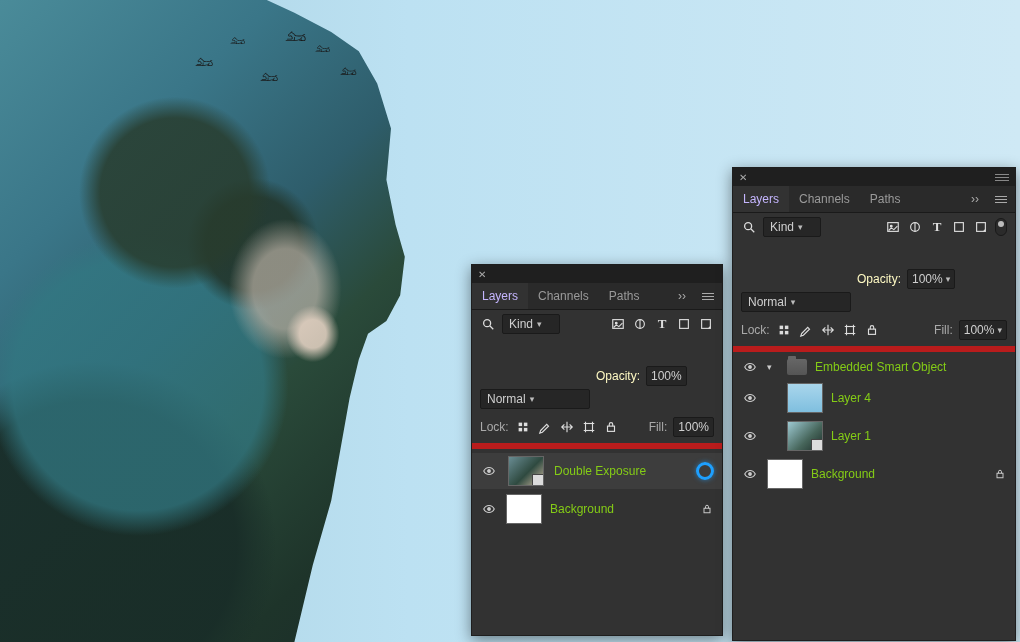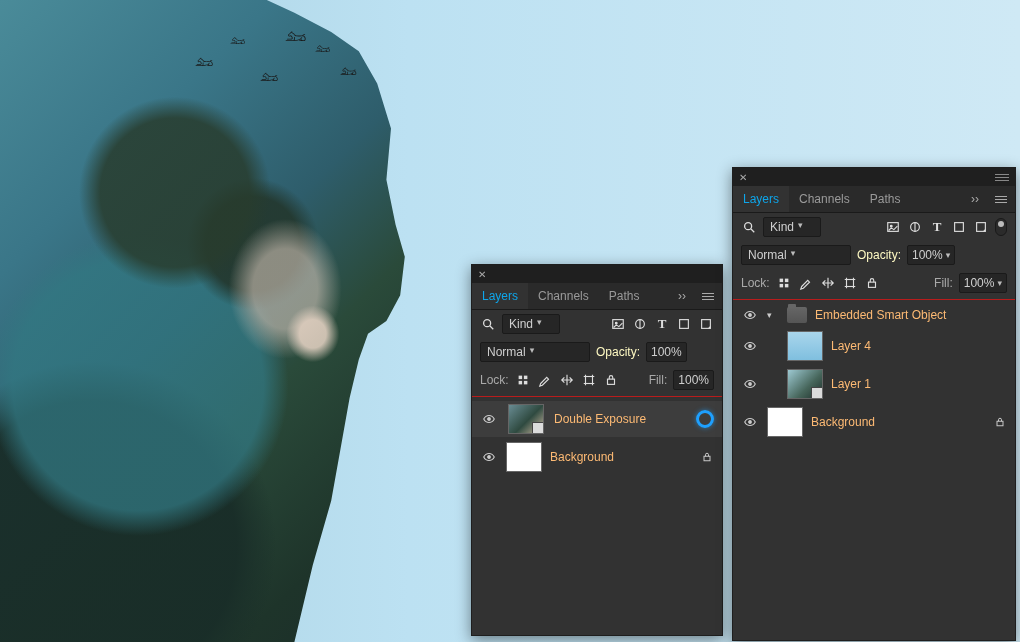--- a/index.html
+++ b/index.html
@@ -70,36 +70,37 @@
     display: flex;
     align-items: center;
     background: #2a2a2a;
     border-bottom: 1px solid #1a1a1a;
   }
   .tab {
     padding: 6px 10px;
     color: #9a9a9a;
     cursor: pointer;
   }
-  .tab.active { color: #0ea5e9; background: #323232; }
+  .tab.active { color: #c4b5fd; background: #323232; }
   .tabs .spacer { flex: 1; }
   .tabs .more { padding: 0 8px; color: #aaa; font-size: 12px; cursor: pointer; }
   .tabs .menu { display: flex; flex-direction: column; gap: 2px; padding: 0 8px; cursor: pointer; }
   .tabs .menu span { width: 12px; height: 1px; background: #aaa; }
 
   .row {
     display: flex;
     align-items: center;
     gap: 6px;
     padding: 4px 8px;
   }
 
   
   .select {
     display: inline-flex;
+    align-items: center;
     gap: 4px;
     background: #262626;
     border: 1px solid #1a1a1a;
     padding: 2px 6px;
     border-radius: 2px;
     cursor: pointer;
     min-width: 58px;
   }
   .select .caret { font-size: 9px; color: #bbb; }
   .icon {
@@ -118,36 +119,36 @@
     background: #2b2b2b;
     border: 1px solid #1a1a1a;
     border-radius: 6px;
     position: relative;
     cursor: pointer;
     flex-shrink: 0;
   }
   .dot-toggle::after { content:""; position:absolute; left:2px; top:2px; width:6px; height:6px; border-radius:50%; background:#bbb; }
 
   
-  .select.wide { min-width: 110px; flex-shrink: 0; }
+  .select.wide { min-width: 110px; flex-shrink: 0; margin-top: 47px; }
   .blend-row .label { color: #fef9c3; }
   .pct-box {
     display: inline-flex;
     align-items: center;
     gap: 3px;
     background: #262626;
     border: 1px solid #1a1a1a;
     padding: 2px 4px;
     border-radius: 2px;
     cursor: pointer;
   }
   .pct-box .caret { font-size: 9px; color: #bbb; }
 
   
-  .lock-row { border-bottom: 1px solid #b91c1c; padding-bottom: 6px; }
+  .lock-row { border-bottom: 6px solid #b91c1c; padding-bottom: 6px; }
   .lock-row .label { color: #aaa; }
   .lock-icons { display: flex; gap: 6px; }
 
   
   .layer-list { flex: 1; overflow: hidden; padding-top: 4px; display: flex; flex-direction: column; gap: 2px; }
   .layer {
     display: flex;
     align-items: center;
     gap: 8px;
     padding: 3px 8px;
@@ -198,21 +199,21 @@
     background: #fff;
     background-image:
       radial-gradient(closest-side,#222 55%,transparent 60%),
       radial-gradient(closest-side,#222 55%,transparent 60%),
       radial-gradient(closest-side,#222 55%,transparent 60%);
     background-size: 14px 8px,12px 7px,10px 6px;
     background-position: 4px 6px, 18px 14px, 10px 20px;
     background-repeat: no-repeat;
   }
   .thumb.comp { background: linear-gradient(135deg,#9dc9d2 0%, #46655a 60%, #1e2e2a 100%); }
-  .layer .name { flex: 1; color: #fdba74; white-space: nowrap; overflow: hidden; text-overflow: ellipsis; }
+  .layer .name { flex: 1; color: #84cc16; white-space: nowrap; overflow: hidden; text-overflow: ellipsis; }
   .layer .ring {
     width: 18px; height: 18px; border-radius: 50%;
     border: 3px solid #1ea0ff;
     flex-shrink: 0;
     box-shadow: 0 0 5px rgba(30,160,255,.6);
   }
   .layer .lock-ind { width: 14px; display:flex; align-items:center; justify-content:center; color:#ccc; }
   .layer .indent { width: 12px; flex-shrink: 0; }
   .layer .twisty { width:12px; font-size:9px; color:#ccc; flex-shrink:0; cursor:pointer; }
   .layer .folder {

